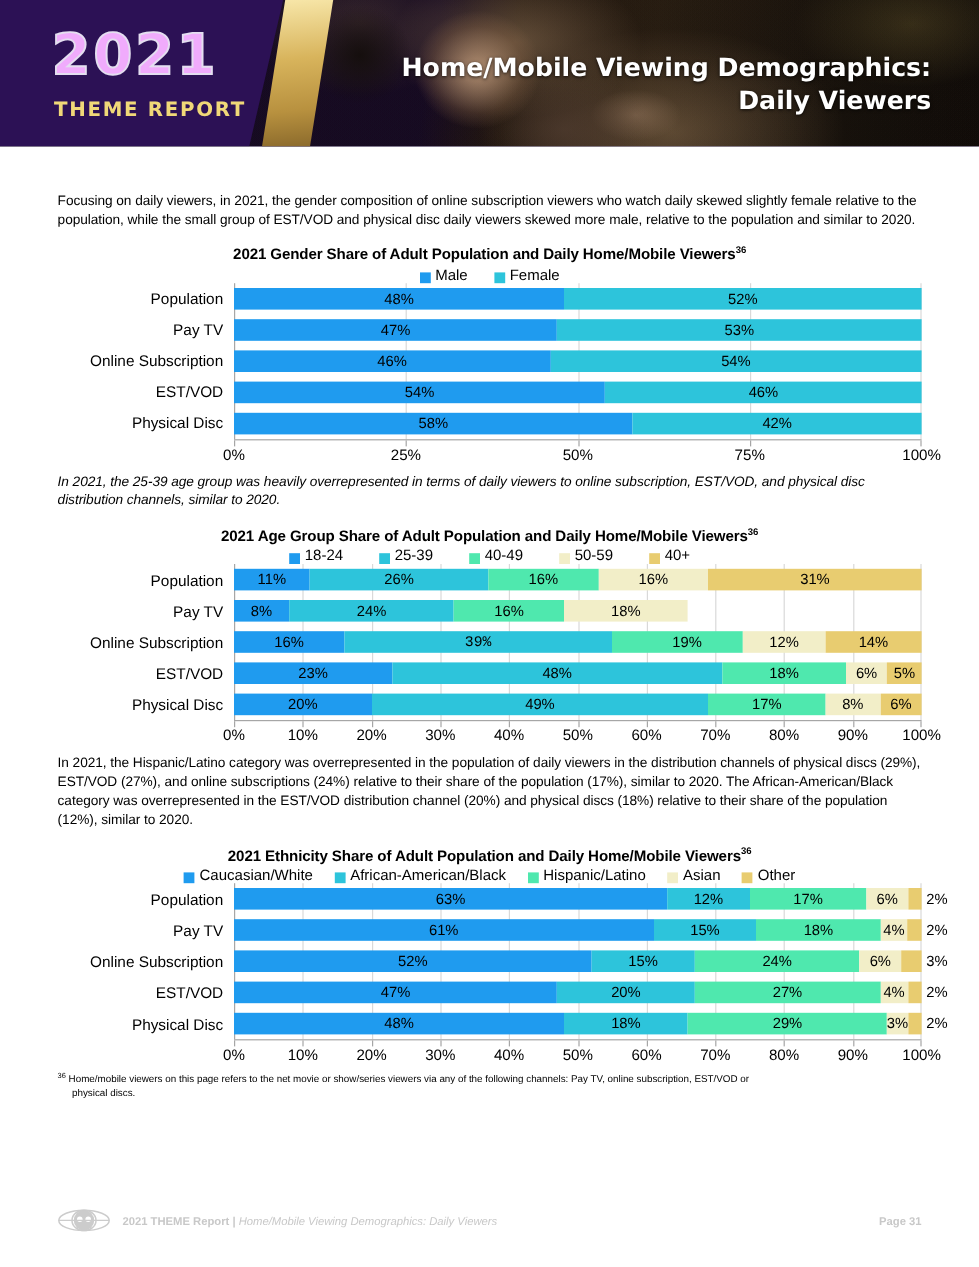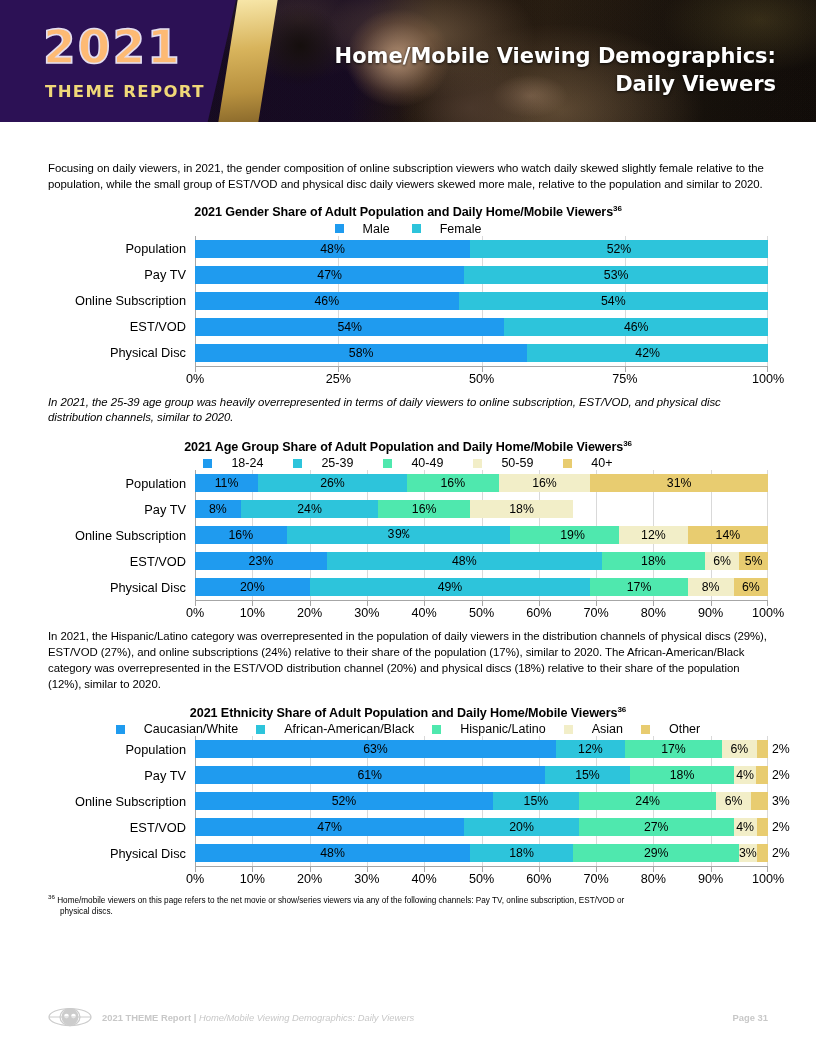--- a/index.html
+++ b/index.html
@@ -43,21 +43,21 @@
     transform: skewX(-9deg);
   }
   .header-purple {
     position: absolute; left: 0; top: 0; width: 236px; height: 122px;
     background: #2c1155;
     clip-path: polygon(0 0, 100% 0, 88% 100%, 0 100%);
   }
   .logo-year {
     position: absolute; left: 43px; top: 23px;
     font-size: 47px; font-weight: bold; letter-spacing: 2px;
-    color: #fdba74;
+    color: #f0abfc;
     -webkit-text-stroke: 1.6px #e4def0;
     font-family: "DejaVu Sans", sans-serif;
     line-height: 1;
   }
   .logo-sub {
     position: absolute; left: 45px; top: 82px;
     font-size: 16.5px; font-weight: bold; letter-spacing: 1.4px;
     color: #f0d878;
     font-family: "DejaVu Sans", sans-serif;
   }
@@ -89,21 +89,21 @@
     margin: 0;
     letter-spacing: -0.1px;
   }
   .chart-title sup { font-size: 8px; vertical-align: super; }
 
   .legend {
     display: flex; justify-content: center; align-items: center;
     gap: 0px;
     margin-top: 2px;
   }
-  .legend-item { display: flex; align-items: center; gap: 19px; }
+  .legend-item { display: flex; align-items: flex-end; gap: 4px; }
   .legend-swatch { width: 9px; height: 9px; display: inline-block; }
   .legend-label { font-size: 12.5px; color: #000; white-space: nowrap; }
 
   
   .chart { position: relative; }
   .chart-rows { position: relative; }
   .row {
     display: flex; align-items: center;
     height: 26px;
   }

